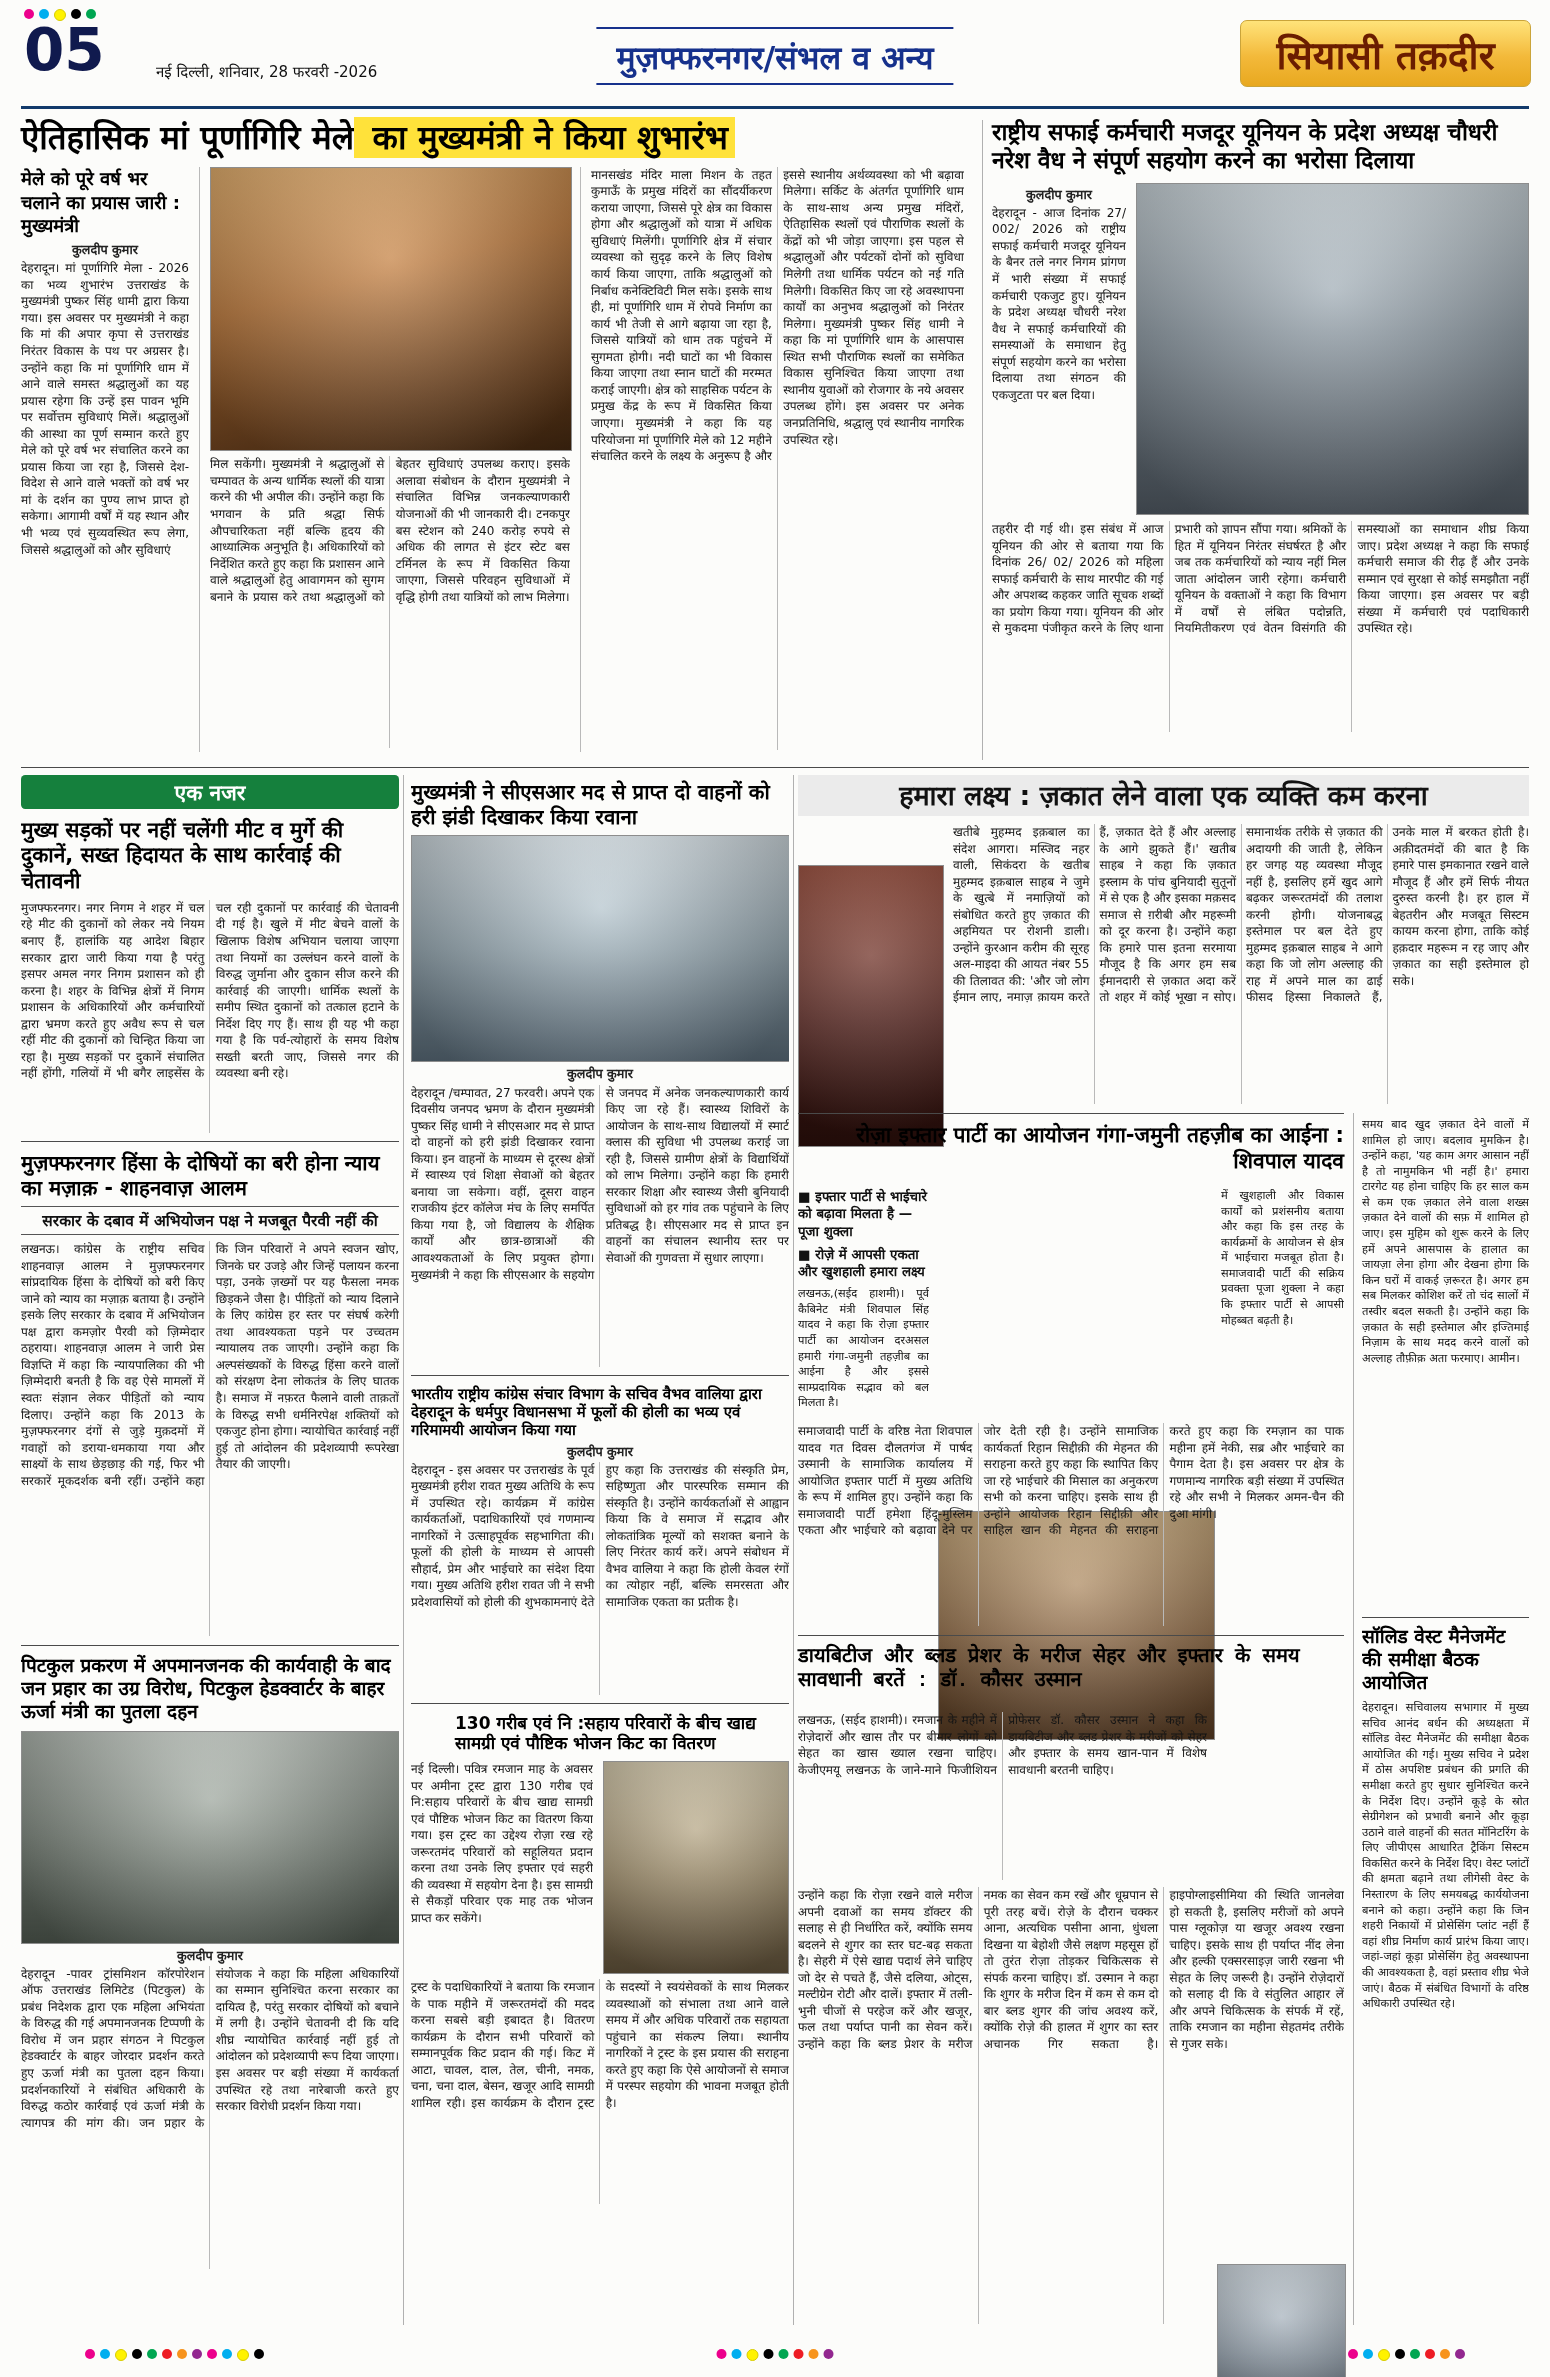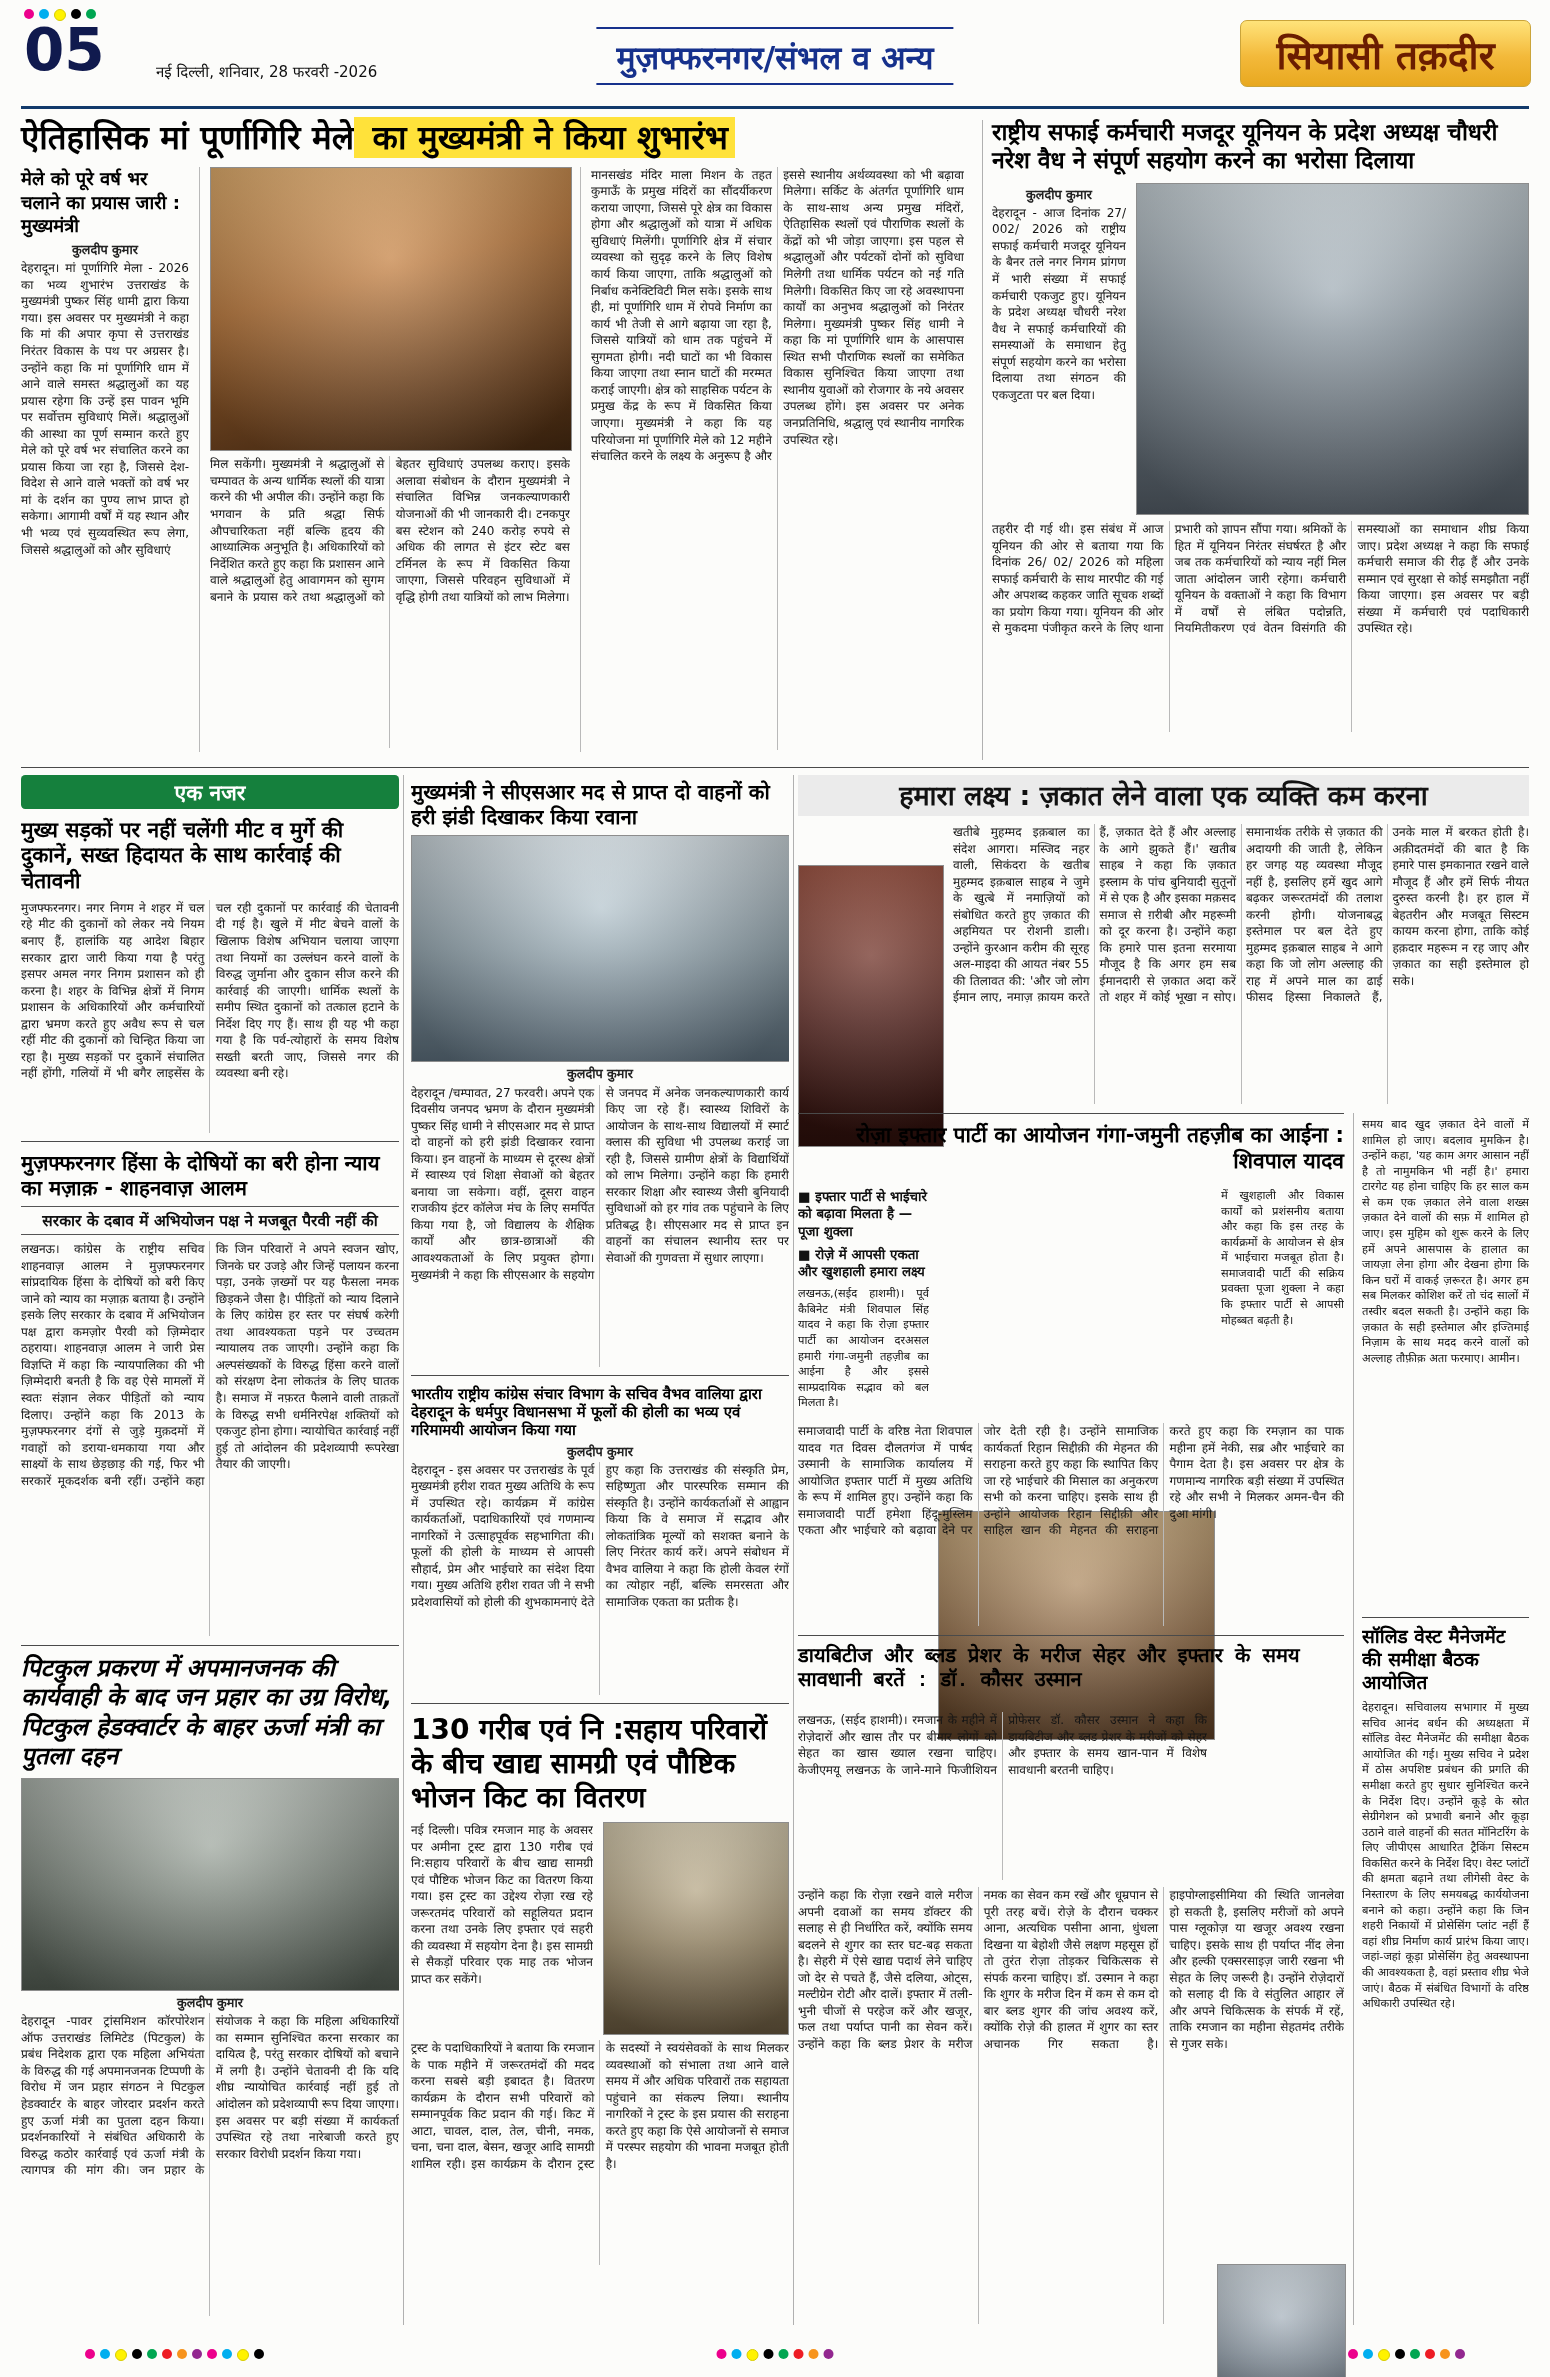--- a/index.html
+++ b/index.html
@@ -119,39 +119,39 @@
 
   <div class="abs" style="left:21px;top:775px;width:378px;height:1550px;overflow:hidden;">
     <div class="eknajar">एक नजर</div>
     <div class="headline" style="font-size:21px;margin-top:8.5px;">मुख्य सड़कों पर नहीं चलेंगी मीट व मुर्गे की दुकानें, सख्त हिदायत के साथ कार्रवाई की चेतावनी</div>
     <div class="body-text cols2" style="height:233px;margin-top:5.6px;">मुजफ्फरनगर। नगर निगम ने शहर में चल रहे मीट की दुकानों को लेकर नये नियम बनाए हैं, हालांकि यह आदेश बिहार सरकार द्वारा जारी किया गया है परंतु इसपर अमल नगर निगम प्रशासन को ही करना है। शहर के विभिन्न क्षेत्रों में निगम प्रशासन के अधिकारियों और कर्मचारियों द्वारा भ्रमण करते हुए अवैध रूप से चल रहीं मीट की दुकानों को चिन्हित किया जा रहा है। मुख्य सड़कों पर दुकानें संचालित नहीं होंगी, गलियों में भी बगैर लाइसेंस के चल रही दुकानों पर कार्रवाई की चेतावनी दी गई है। खुले में मीट बेचने वालों के खिलाफ विशेष अभियान चलाया जाएगा तथा नियमों का उल्लंघन करने वालों के विरुद्ध जुर्माना और दुकान सीज करने की कार्रवाई की जाएगी। धार्मिक स्थलों के समीप स्थित दुकानों को तत्काल हटाने के निर्देश दिए गए हैं। साथ ही यह भी कहा गया है कि पर्व-त्योहारों के समय विशेष सख्ती बरती जाए, जिससे नगर की व्यवस्था बनी रहे।</div>
     <div class="hline" style="margin:8.5px 0;"></div>
     <div class="headline" style="font-size:20.4px;">मुज़फ्फरनगर हिंसा के दोषियों का बरी होना न्याय का मज़ाक़ - शाहनवाज़ आलम</div>
     <div class="rule-sub">सरकार के दबाव में अभियोजन पक्ष ने मजबूत पैरवी नहीं की</div>
     <div class="body-text cols2" style="height:395px;">लखनऊ। कांग्रेस के राष्ट्रीय सचिव शाहनवाज़ आलम ने मुज़फ्फरनगर सांप्रदायिक हिंसा के दोषियों को बरी किए जाने को न्याय का मज़ाक़ बताया है। उन्होंने इसके लिए सरकार के दबाव में अभियोजन पक्ष द्वारा कमज़ोर पैरवी को ज़िम्मेदार ठहराया। शाहनवाज़ आलम ने जारी प्रेस विज्ञप्ति में कहा कि न्यायपालिका की भी ज़िम्मेदारी बनती है कि वह ऐसे मामलों में स्वतः संज्ञान लेकर पीड़ितों को न्याय दिलाए। उन्होंने कहा कि 2013 के मुज़फ्फरनगर दंगों से जुड़े मुक़दमों में गवाहों को डराया-धमकाया गया और साक्ष्यों के साथ छेड़छाड़ की गई, फिर भी सरकारें मूकदर्शक बनी रहीं। उन्होंने कहा कि जिन परिवारों ने अपने स्वजन खोए, जिनके घर उजड़े और जिन्हें पलायन करना पड़ा, उनके ज़ख्मों पर यह फैसला नमक छिड़कने जैसा है। पीड़ितों को न्याय दिलाने के लिए कांग्रेस हर स्तर पर संघर्ष करेगी तथा आवश्यकता पड़ने पर उच्चतम न्यायालय तक जाएगी। उन्होंने कहा कि अल्पसंख्यकों के विरुद्ध हिंसा करने वालों को संरक्षण देना लोकतंत्र के लिए घातक है। समाज में नफ़रत फैलाने वाली ताक़तों के विरुद्ध सभी धर्मनिरपेक्ष शक्तियों को एकजुट होना होगा। न्यायोचित कार्रवाई नहीं हुई तो आंदोलन की प्रदेशव्यापी रूपरेखा तैयार की जाएगी।</div>
     <div class="hline" style="margin:8.5px 0;"></div>
-    <div class="headline" style="font-size:24px;font-style:italic;">पिटकुल प्रकरण में अपमानजनक की कार्यवाही के बाद जन प्रहार का उग्र विरोध, पिटकुल हेडक्वार्टर के बाहर ऊर्जा मंत्री का पुतला दहन</div>
+    <div class="headline" style="font-size:19px;">पिटकुल प्रकरण में अपमानजनक की कार्यवाही के बाद जन प्रहार का उग्र विरोध, पिटकुल हेडक्वार्टर के बाहर ऊर्जा मंत्री का पुतला दहन</div>
     <div class="photo ph-pit" style="width:100%;height:211px;margin-top:7px;"></div>
     <div class="byline">कुलदीप कुमार</div>
     <div class="body-text cols2" style="height:303px;">देहरादून -पावर ट्रांसमिशन कॉरपोरेशन ऑफ उत्तराखंड लिमिटेड (पिटकुल) के प्रबंध निदेशक द्वारा एक महिला अभियंता के विरुद्ध की गई अपमानजनक टिप्पणी के विरोध में जन प्रहार संगठन ने पिटकुल हेडक्वार्टर के बाहर जोरदार प्रदर्शन करते हुए ऊर्जा मंत्री का पुतला दहन किया। प्रदर्शनकारियों ने संबंधित अधिकारी के विरुद्ध कठोर कार्रवाई एवं ऊर्जा मंत्री के त्यागपत्र की मांग की। जन प्रहार के संयोजक ने कहा कि महिला अधिकारियों का सम्मान सुनिश्चित करना सरकार का दायित्व है, परंतु सरकार दोषियों को बचाने में लगी है। उन्होंने चेतावनी दी कि यदि शीघ्र न्यायोचित कार्रवाई नहीं हुई तो आंदोलन को प्रदेशव्यापी रूप दिया जाएगा। इस अवसर पर बड़ी संख्या में कार्यकर्ता उपस्थित रहे तथा नारेबाजी करते हुए सरकार विरोधी प्रदर्शन किया गया।</div>
   </div>
 
   <div class="vline" style="left:403px;top:775px;height:1550px;"></div>
 
   <div class="abs" style="left:411px;top:780px;width:378px;height:1550px;overflow:hidden;">
     <div class="headline" style="font-size:20.4px;">मुख्यमंत्री ने सीएसआर मद से प्राप्त दो वाहनों को हरी झंडी दिखाकर किया रवाना</div>
     <div class="photo ph-csr" style="width:100%;height:225px;margin-top:5.6px;"></div>
     <div class="byline">कुलदीप कुमार</div>
     <div class="body-text cols2" style="height:282px;">देहरादून /चम्पावत, 27 फरवरी। अपने एक दिवसीय जनपद भ्रमण के दौरान मुख्यमंत्री पुष्कर सिंह धामी ने सीएसआर मद से प्राप्त दो वाहनों को हरी झंडी दिखाकर रवाना किया। इन वाहनों के माध्यम से दूरस्थ क्षेत्रों में स्वास्थ्य एवं शिक्षा सेवाओं को बेहतर बनाया जा सकेगा। वहीं, दूसरा वाहन राजकीय इंटर कॉलेज मंच के लिए समर्पित किया गया है, जो विद्यालय के शैक्षिक कार्यों और छात्र-छात्राओं की आवश्यकताओं के लिए प्रयुक्त होगा। मुख्यमंत्री ने कहा कि सीएसआर के सहयोग से जनपद में अनेक जनकल्याणकारी कार्य किए जा रहे हैं। स्वास्थ्य शिविरों के आयोजन के साथ-साथ विद्यालयों में स्मार्ट क्लास की सुविधा भी उपलब्ध कराई जा रही है, जिससे ग्रामीण क्षेत्रों के विद्यार्थियों को लाभ मिलेगा। उन्होंने कहा कि हमारी सरकार शिक्षा और स्वास्थ्य जैसी बुनियादी सुविधाओं को हर गांव तक पहुंचाने के लिए प्रतिबद्ध है। सीएसआर मद से प्राप्त इन वाहनों का संचालन स्थानीय स्तर पर सेवाओं की गुणवत्ता में सुधार लाएगा।</div>
     <div class="hline" style="margin:8.5px 0;"></div>
     <div class="headline" style="font-size:15px;">भारतीय राष्ट्रीय कांग्रेस संचार विभाग के सचिव वैभव वालिया द्वारा देहरादून के धर्मपुर विधानसभा में फूलों की होली का भव्य एवं गरिमामयी आयोजन किया गया</div>
     <div class="byline">कुलदीप कुमार</div>
     <div class="body-text cols2" style="height:233px;">देहरादून - इस अवसर पर उत्तराखंड के पूर्व मुख्यमंत्री हरीश रावत मुख्य अतिथि के रूप में उपस्थित रहे। कार्यक्रम में कांग्रेस कार्यकर्ताओं, पदाधिकारियों एवं गणमान्य नागरिकों ने उत्साहपूर्वक सहभागिता की। फूलों की होली के माध्यम से आपसी सौहार्द, प्रेम और भाईचारे का संदेश दिया गया। मुख्य अतिथि हरीश रावत जी ने सभी प्रदेशवासियों को होली की शुभकामनाएं देते हुए कहा कि उत्तराखंड की संस्कृति प्रेम, सहिष्णुता और पारस्परिक सम्मान की संस्कृति है। उन्होंने कार्यकर्ताओं से आह्वान किया कि वे समाज में सद्भाव और लोकतांत्रिक मूल्यों को सशक्त बनाने के लिए निरंतर कार्य करें। अपने संबोधन में वैभव वालिया ने कहा कि होली केवल रंगों का त्योहार नहीं, बल्कि समरसता और सामाजिक एकता का प्रतीक है।</div>
     <div class="hline" style="margin:8.5px 0;"></div>
-    <div class="headline" style="font-size:28px;">130 गरीब एवं नि :सहाय परिवारों के बीच खाद्य सामग्री एवं पौष्टिक भोजन किट का वितरण</div>
+    <div class="headline" style="font-size:17px;margin-left:44px;">130 गरीब एवं नि :सहाय परिवारों के बीच खाद्य सामग्री एवं पौष्टिक भोजन किट का वितरण</div>
     <div style="display:flex;margin-top:7px;height:211px;">
       <div class="body-text" style="width:182px;flex:0 0 182px;height:211px;">नई दिल्ली। पवित्र रमजान माह के अवसर पर अमीना ट्रस्ट द्वारा 130 गरीब एवं नि:सहाय परिवारों के बीच खाद्य सामग्री एवं पौष्टिक भोजन किट का वितरण किया गया। इस ट्रस्ट का उद्देश्य रोज़ा रख रहे जरूरतमंद परिवारों को सहूलियत प्रदान करना तथा उनके लिए इफ्तार एवं सहरी की व्यवस्था में सहयोग देना है। इस सामग्री से सैकड़ों परिवार एक माह तक भोजन प्राप्त कर सकेंगे।</div>
       <div class="photo ph-food" style="flex:1;height:211px;margin-left:10px;"></div>
     </div>
     <div class="body-text cols2" style="height:225px;margin-top:7px;">ट्रस्ट के पदाधिकारियों ने बताया कि रमजान के पाक महीने में जरूरतमंदों की मदद करना सबसे बड़ी इबादत है। वितरण कार्यक्रम के दौरान सभी परिवारों को सम्मानपूर्वक किट प्रदान की गई। किट में आटा, चावल, दाल, तेल, चीनी, नमक, चना, चना दाल, बेसन, खजूर आदि सामग्री शामिल रही। इस कार्यक्रम के दौरान ट्रस्ट के सदस्यों ने स्वयंसेवकों के साथ मिलकर व्यवस्थाओं को संभाला तथा आने वाले समय में और अधिक परिवारों तक सहायता पहुंचाने का संकल्प लिया। स्थानीय नागरिकों ने ट्रस्ट के इस प्रयास की सराहना करते हुए कहा कि ऐसे आयोजनों से समाज में परस्पर सहयोग की भावना मजबूत होती है।</div>
   </div>
 
   <div class="vline" style="left:793px;top:775px;height:1550px;"></div>
 
   <div class="abs" style="left:798px;top:775px;width:731px;height:1550px;">

